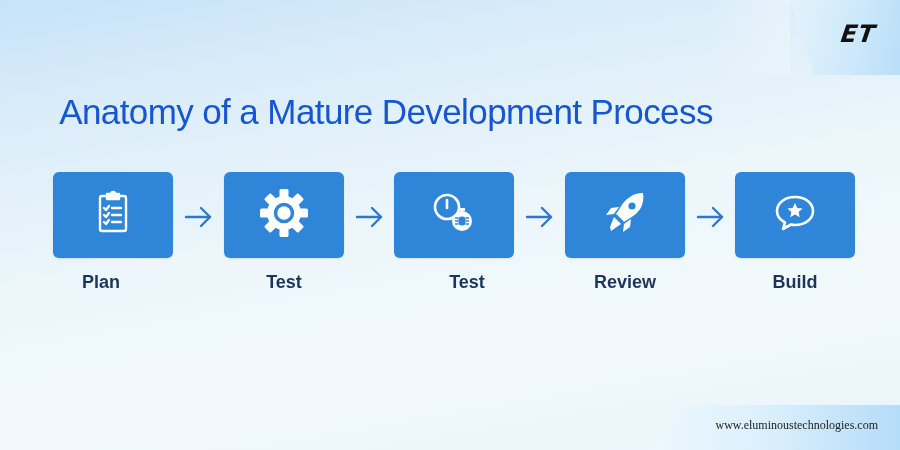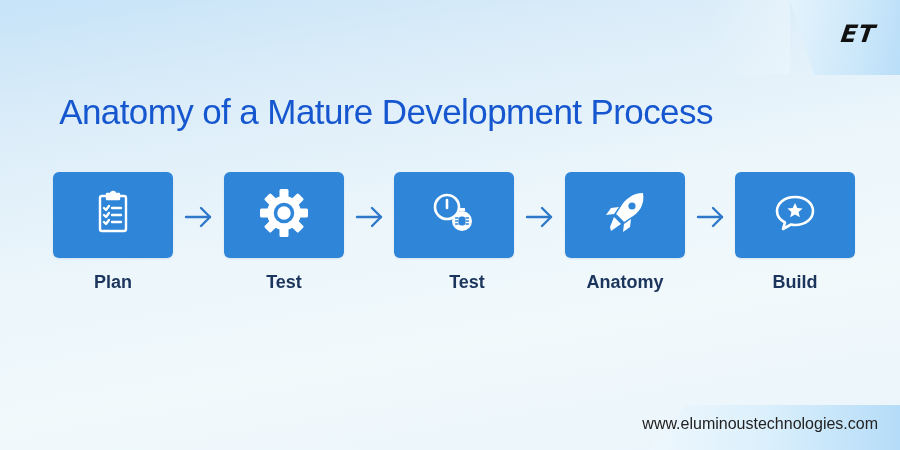--- a/index.html
+++ b/index.html
@@ -25,21 +25,21 @@
       font-size: 24px; letter-spacing: 1px; color: #111;
       transform: skewX(-8deg);
     }
     .corner-bottom {
       position: absolute; bottom: 0; right: 0; width: 252px; height: 45px;
       background: linear-gradient(90deg, #eef7fd 0%, #dcf0fc 45%, #b5dcf8 100%);
       clip-path: polygon(15% 0, 100% 0, 100% 100%, 0 100%);
     }
     .website {
       position: absolute; bottom: 17px; right: 22px;
-      font-size: 16px; color: #222;
+      font-size: 12px; color: #222; font-family: Liberation Serif, serif;
     }
     .title {
       position: absolute; top: 92px; left: 0; width: 772px;
       text-align: center; color: #1657d0;
       font-size: 35px; font-weight: normal; letter-spacing: -0.6px;
     }
     .step {
       position: absolute; top: 172px; width: 120px; height: 86px;
       background: #2f86d9; border-radius: 6px;
       display: flex; align-items: center; justify-content: center;
@@ -70,21 +70,21 @@
       <path d="M20 9 v-2 h4 a2 2 0 0 1 4 0 h4 v5 h-12 z" fill="#fff"></path>
       <path d="M17 21 l2 2 l3-4"></path>
         <line x1="25" y1="21" x2="34" y2="21"></line>
       <path d="M17 28 l2 2 l3-4"></path>
         <line x1="25" y1="28" x2="34" y2="28"></line>
       <path d="M17 35 l2 2 l3-4"></path>
         <line x1="25" y1="35" x2="34" y2="35"></line>
     </svg>
   </span>
 </div>
-<div class="step-label" style="left:53px">Plan</div>
+<div class="step-label" style="left:41px">Plan</div>
 
 <svg class="arrow" style="left:183px" viewBox="0 0 30 24" fill="none" stroke="#2f78c9" stroke-width="2.4" stroke-linecap="round" stroke-linejoin="round">
   <line x1="3" y1="12" x2="27" y2="12"></line>
     <polyline points="18,3 27,12 18,21"></polyline>
 </svg>
 
 <div class="step" style="left:224px">
   <span>
     <svg viewBox="0 0 52 52">
       <g fill="#fff" transform="translate(26 26)">
@@ -142,21 +142,21 @@
         <path d="M44 6 C34 6 26 12 21 21 L17 27 L25 35 L31 31 C40 26 46 18 44 6 Z"></path>
         <path d="M20 20 L12 21 L7 28 L15 27 Z"></path>
         <path d="M32 32 L31 40 L24 45 L25 37 Z"></path>
         <path d="M15 30 L22 37 L12 44 L11 40 Z"></path>
       </g>
       <circle cx="33" cy="19" r="3.6" fill="#2f86d9"></circle>
       <line x1="17" y1="28" x2="24" y2="35" stroke="#2f86d9" stroke-width="1.5"></line>
     </svg>
   </span>
 </div>
-<div class="step-label" style="left:565px">Anatomy</div>
+<div class="step-label" style="left:565px">Review</div>
 
 <svg class="arrow" style="left:695px" viewBox="0 0 30 24" fill="none" stroke="#2f78c9" stroke-width="2.4" stroke-linecap="round" stroke-linejoin="round">
   <line x1="3" y1="12" x2="27" y2="12"></line>
     <polyline points="18,3 27,12 18,21"></polyline>
 </svg>
 
 <div class="step" style="left:735px">
   <span>
     <svg viewBox="0 0 52 52">
       <path d="M26 10 C15 10 8 16.5 8 24 C8 29 11 33 16 35.5 L14 42 L22 37.5 C23.3 37.8 24.6 38 26 38 C37 38 44 31.5 44 24 C44 16.5 37 10 26 10 Z" fill="none" stroke="#fff" stroke-width="2.6" stroke-linejoin="round"></path>

